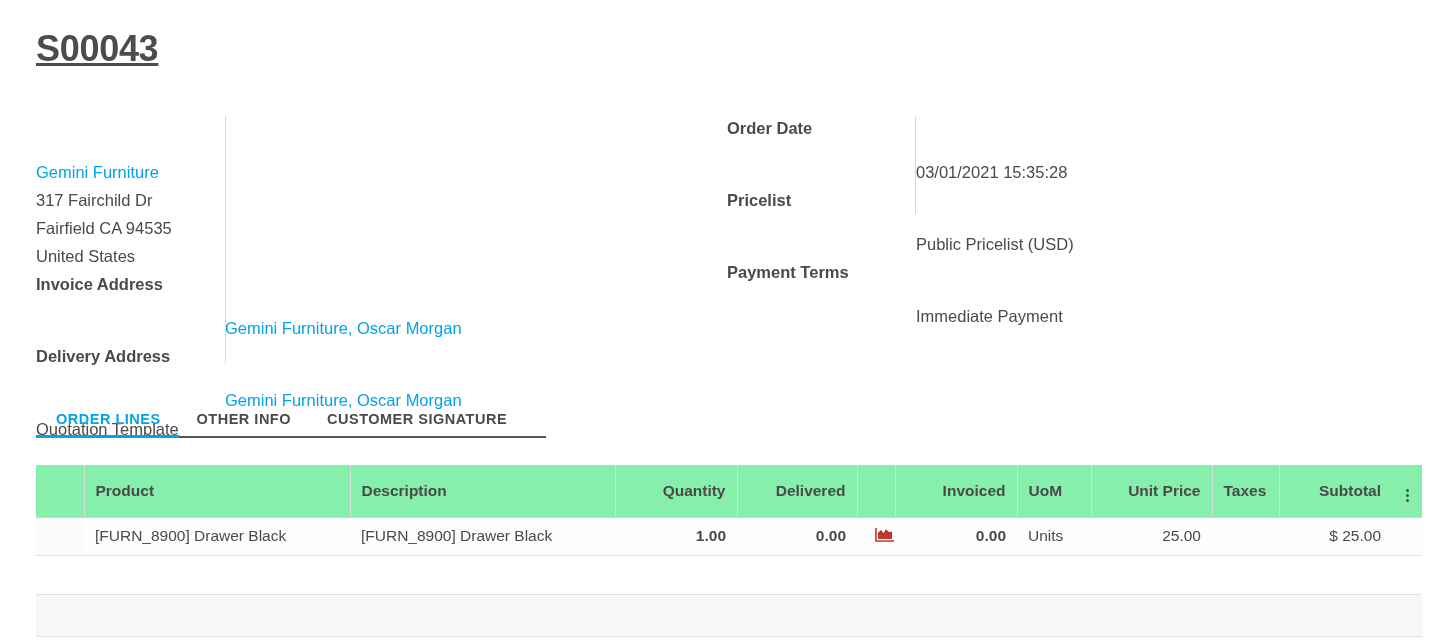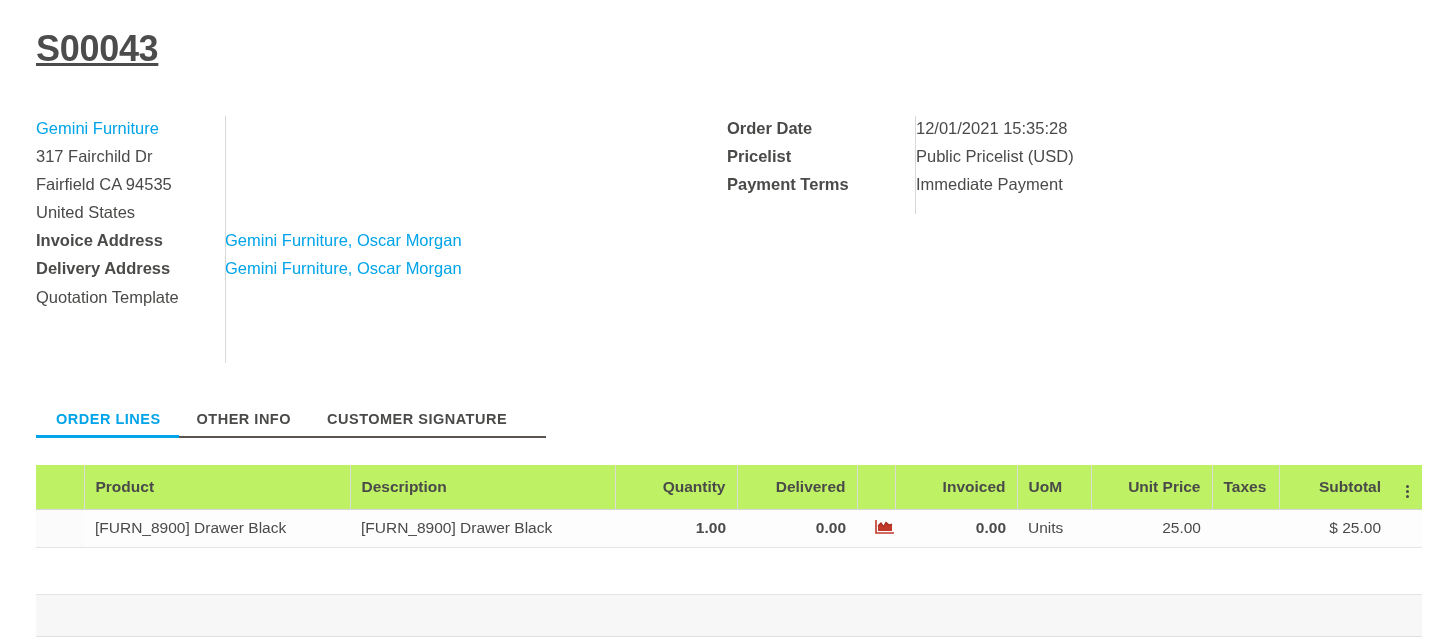--- a/index.html
+++ b/index.html
@@ -71,20 +71,21 @@
     color: #4a4a49;
     line-height: 28px;
     padding-right: 10px;
     box-sizing: border-box;
   }
   .flabel.light { font-weight: normal; }
   .fvalue {
     font-size: 16.5px;
     line-height: 28px;
     color: #4a4a49;
+    margin-top: 44px;
   }
   .fvalue .sub { display: block; }
   a.link, .link {
     color: #00a4e8;
     text-decoration: none;
     cursor: pointer;
   }
   .label-multi { line-height: 30px; }
 
   
@@ -134,25 +135,25 @@
     left: 36px;
     width: 1386px;
   }
   table.o-list {
     border-collapse: collapse;
     width: 1386px;
     table-layout: fixed;
     font-size: 15.5px;
   }
   table.o-list thead th {
-    background: #bef264;
+    background: #86efac;
     color: #4a4a49;
     font-weight: bold;
     font-size: 15.5px;
-    height: 44px;
+    height: 52px;
     padding: 0 11px;
     border-left: 1px solid #dcdcdc;
     border-bottom: 1px solid #d5d5d5;
     text-align: left;
     white-space: nowrap;
     box-sizing: border-box;
     cursor: pointer;
     margin-top: 28px;
   }
   table.o-list thead th.first-col { border-left: none; }
@@ -254,21 +255,21 @@
         <div class="flabel light label-multi">Quotation Template</div>
         <div class="fvalue"></div>
       </div>
     </div>
 
     <div class="group group-right">
       <div class="divider divider-right"></div>
 
       <div class="frow">
         <div class="flabel">Order Date</div>
-        <div class="fvalue">12/01/2021 15:35:28</div>
+        <div class="fvalue">03/01/2021 15:35:28</div>
       </div>
 
       <div class="frow">
         <div class="flabel">Pricelist</div>
         <div class="fvalue">Public Pricelist (USD)</div>
       </div>
 
       <div class="frow">
         <div class="flabel">Payment Terms</div>
         <div class="fvalue">Immediate Payment</div>

